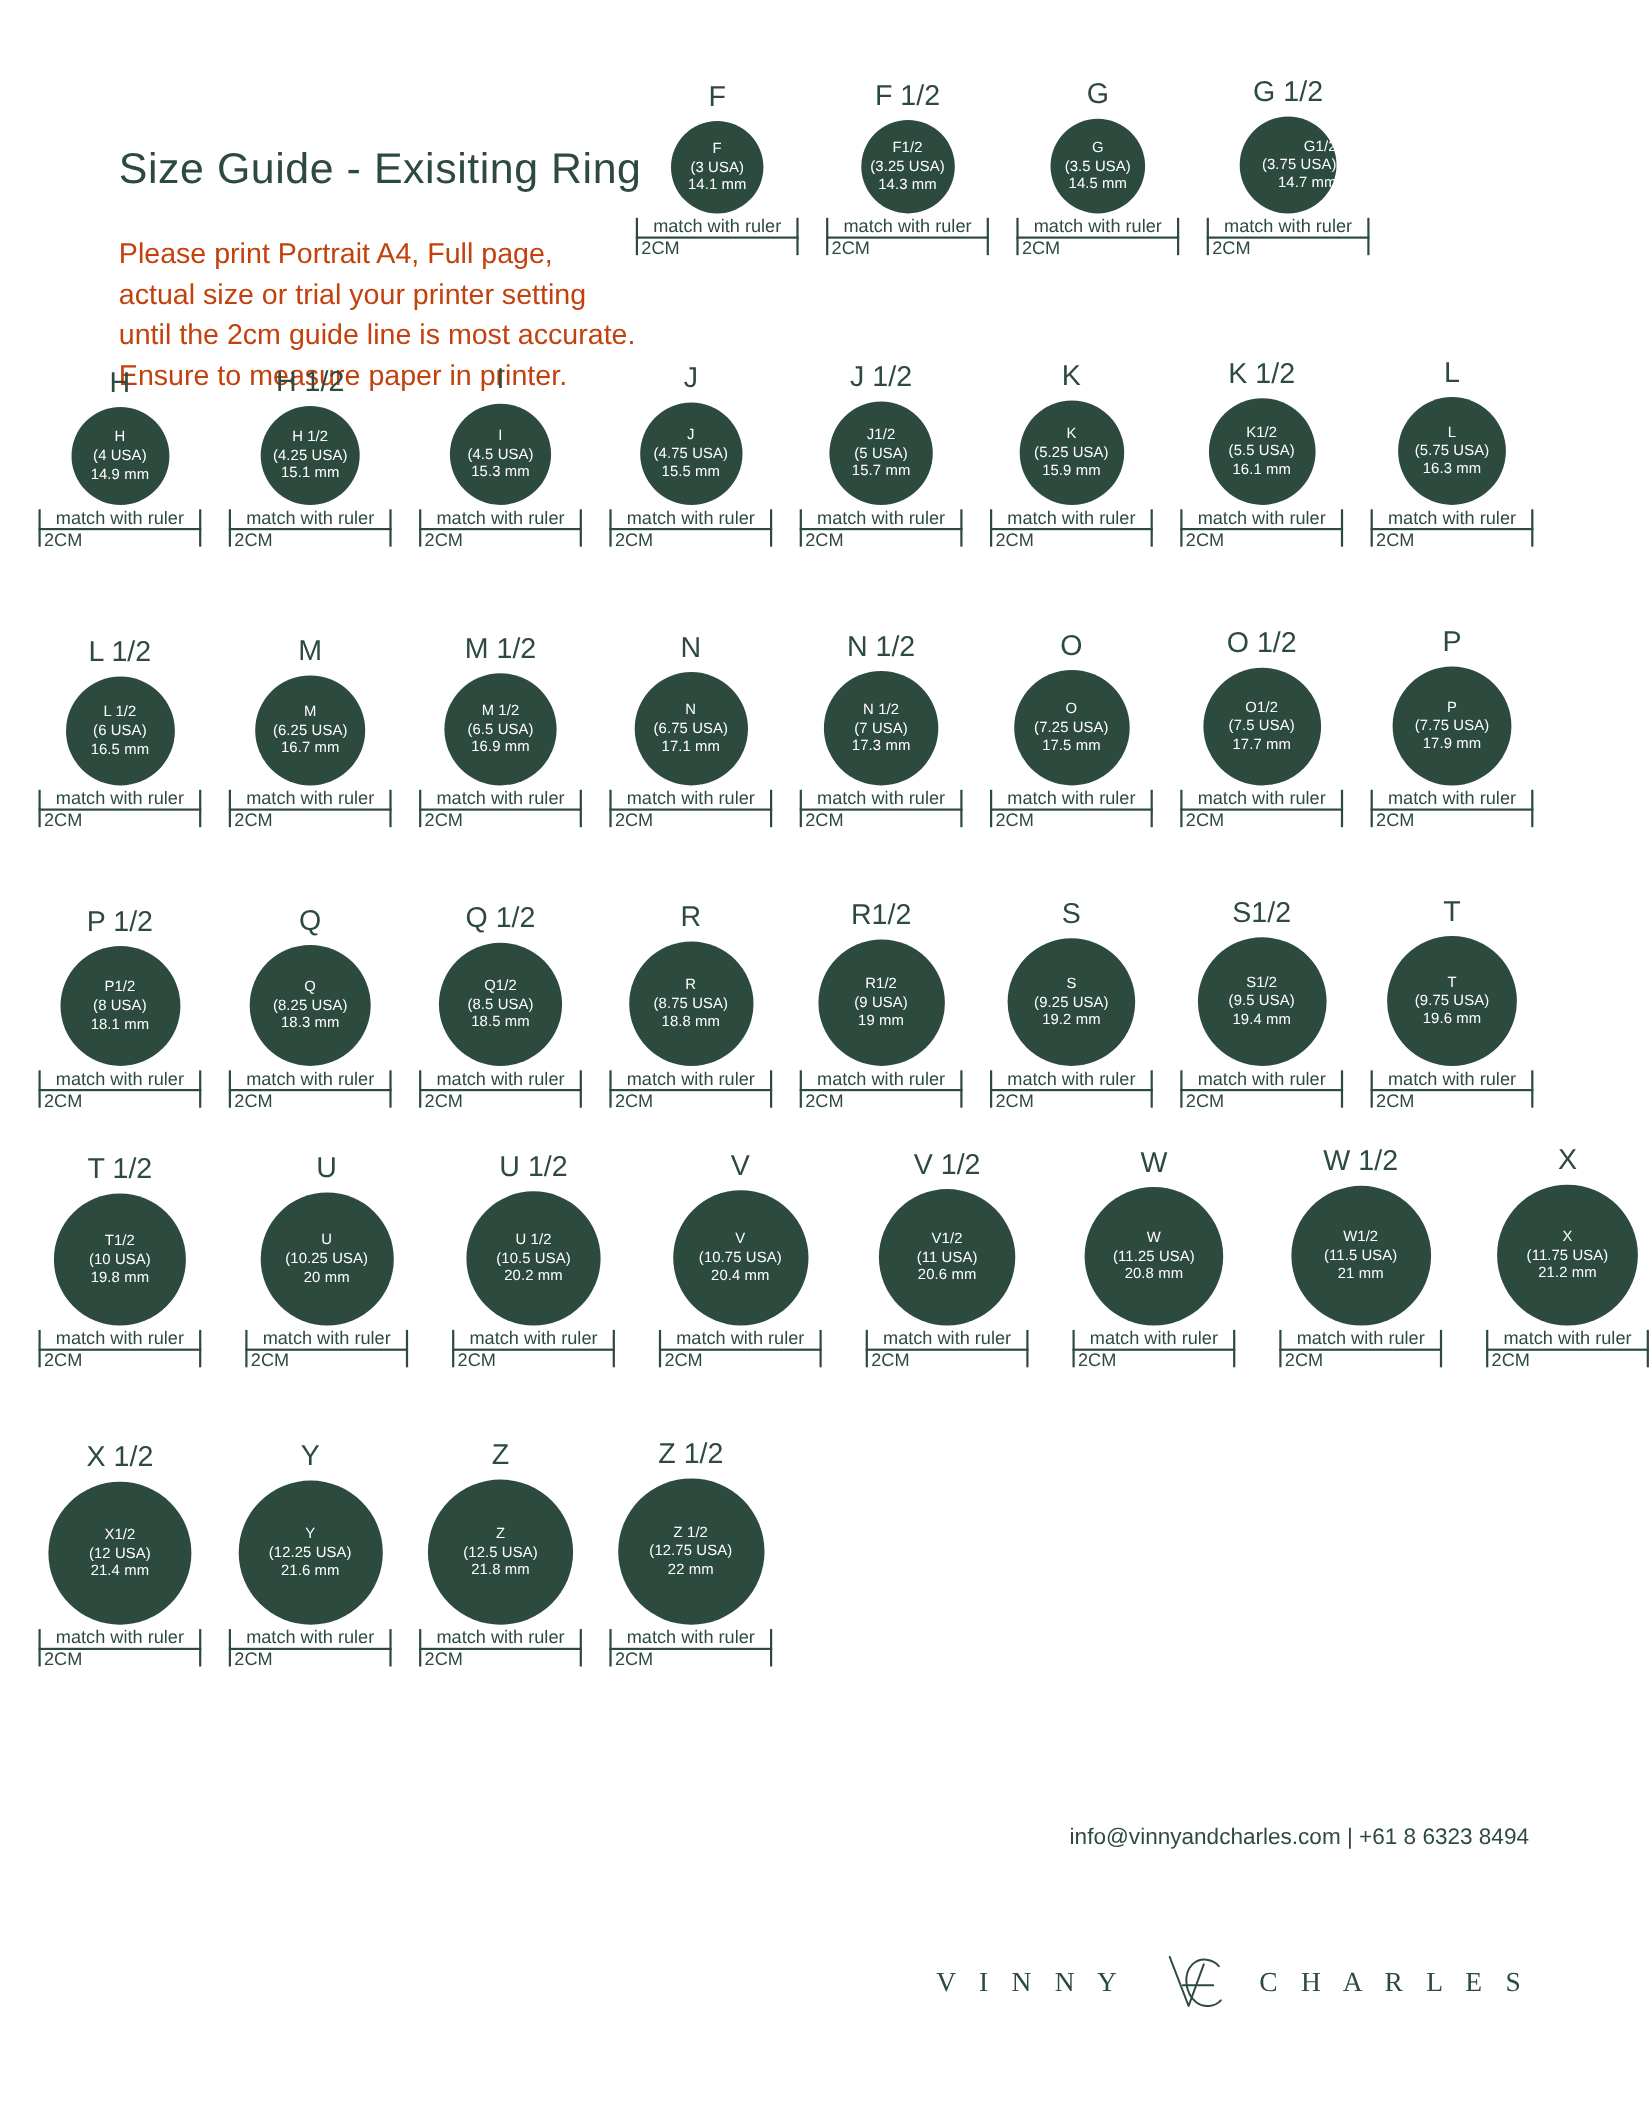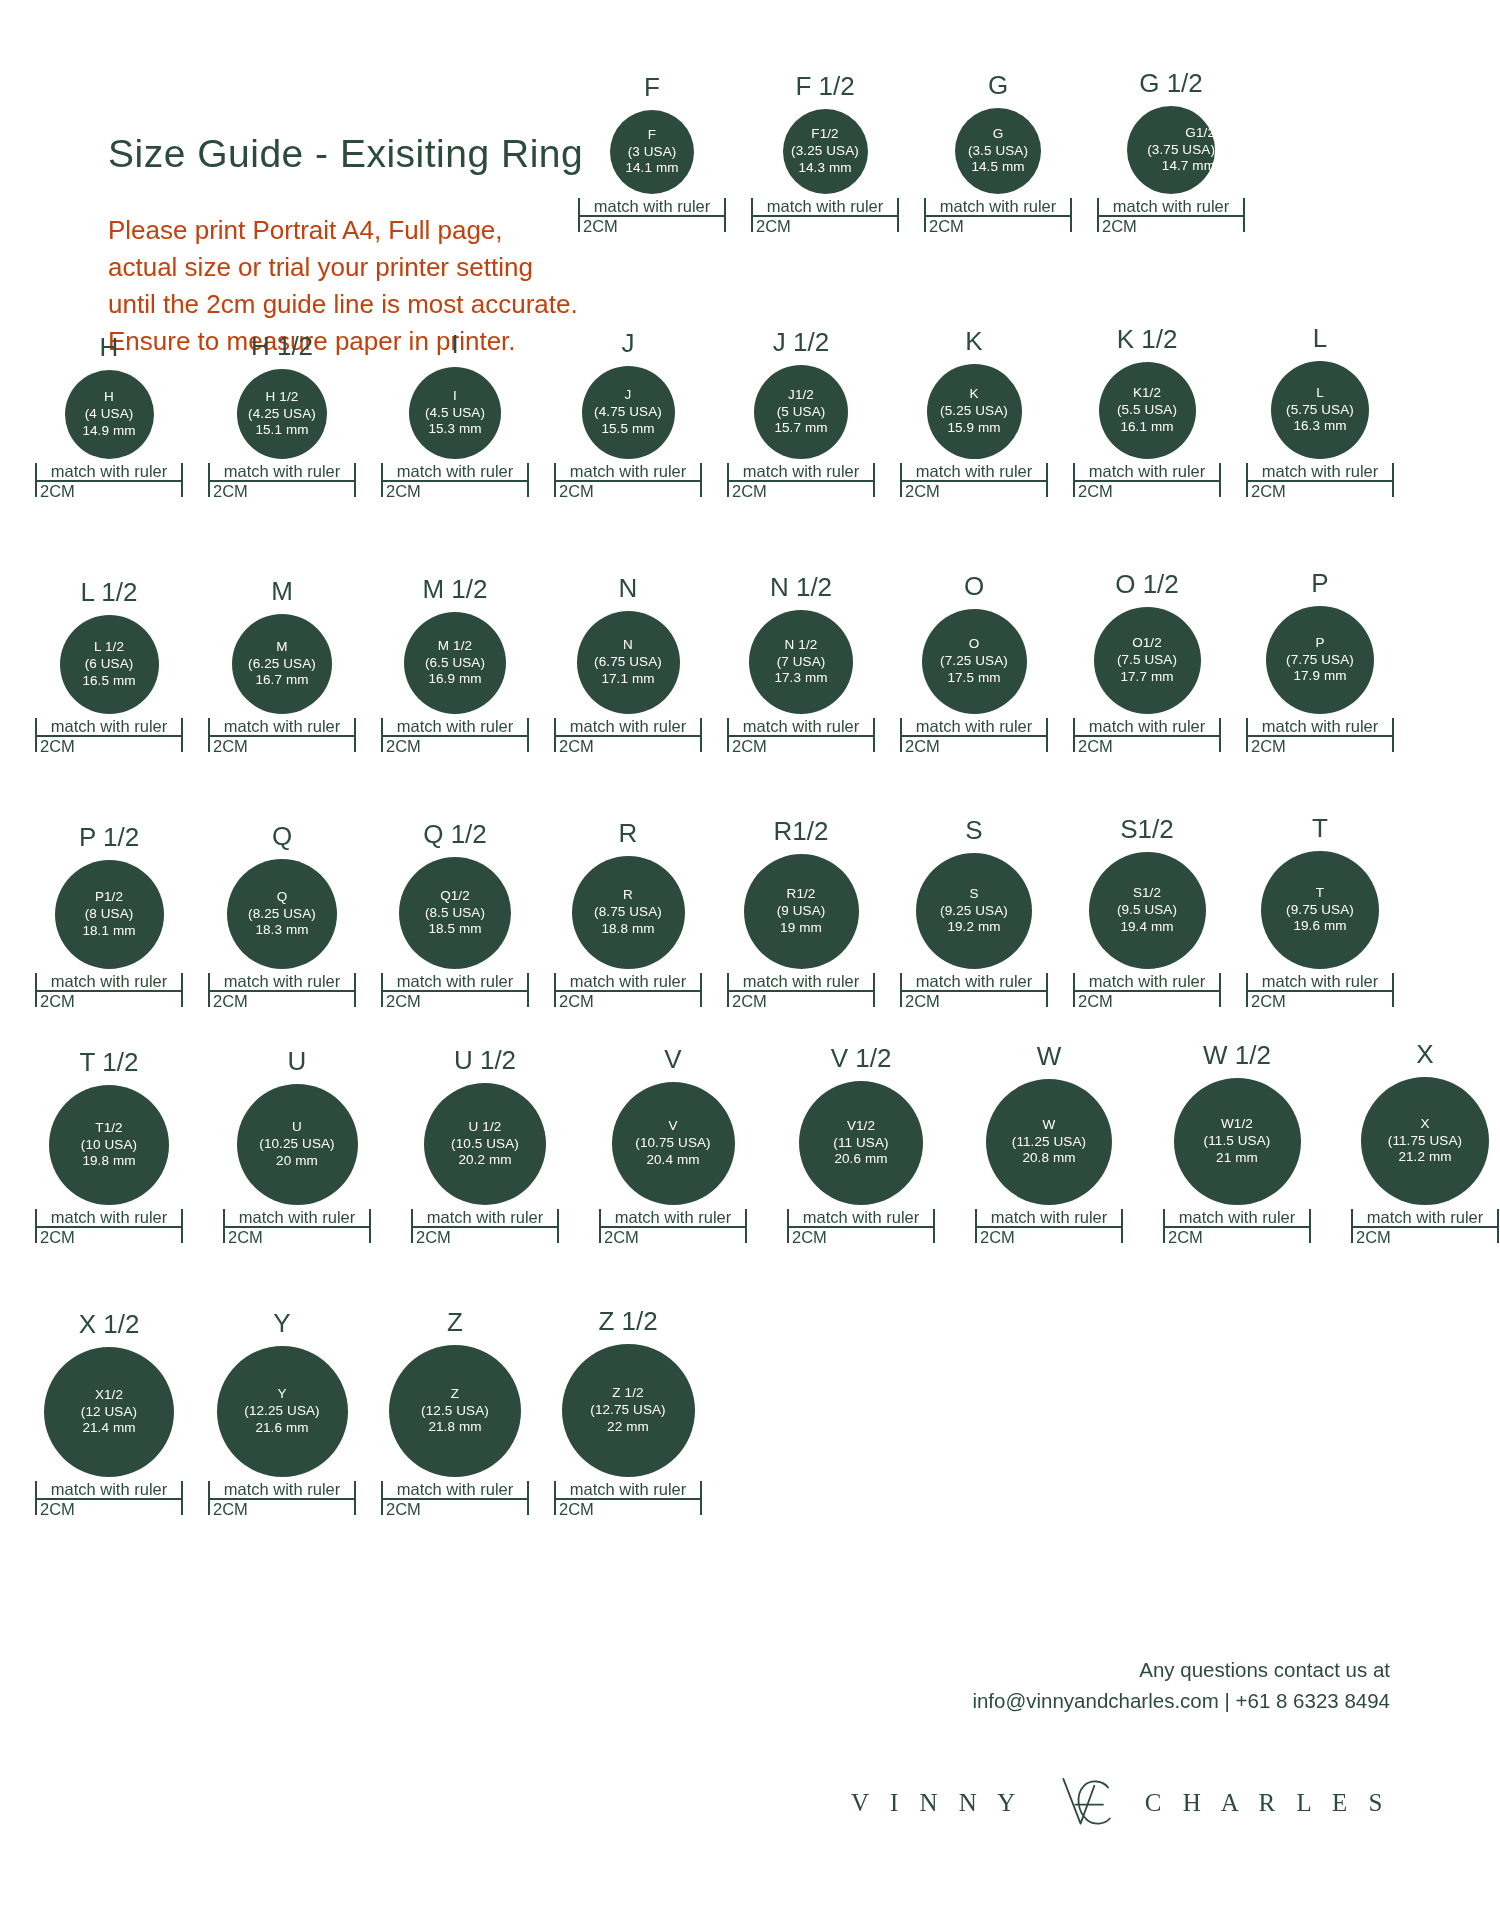--- a/index.html
+++ b/index.html
@@ -767,21 +767,20 @@
           <div class="ruler">
             <div class="ruler-caption">match with ruler</div>
             <div class="ruler-bar"></div>
             <div class="ruler-unit">2CM</div>
           </div>
         </div>
       </div>
     </div>
 
   <div class="footer-contact">
-    <div>Any questions contact us at</div>
     <div>info@vinnyandcharles.com |  +61 8 6323 8494</div>
   </div>
 
   <div class="brand">
     <span class="brand-word">V I N N Y</span>
     <span class="brand-mark">
       <svg viewBox="0 0 100 100" width="86" height="86" fill="none" stroke="#2d4a3e" stroke-width="2.1">
         <path d="M26 22 L46 74 L62 30" stroke-linecap="round" stroke-linejoin="round"></path>
         <path d="M78 32 C72 24, 58 22, 50 30 C40 40, 42 60, 54 70 C62 76, 74 75, 80 68" stroke-linecap="round"></path>
         <path d="M40 52 L72 52" stroke-linecap="round"></path>

